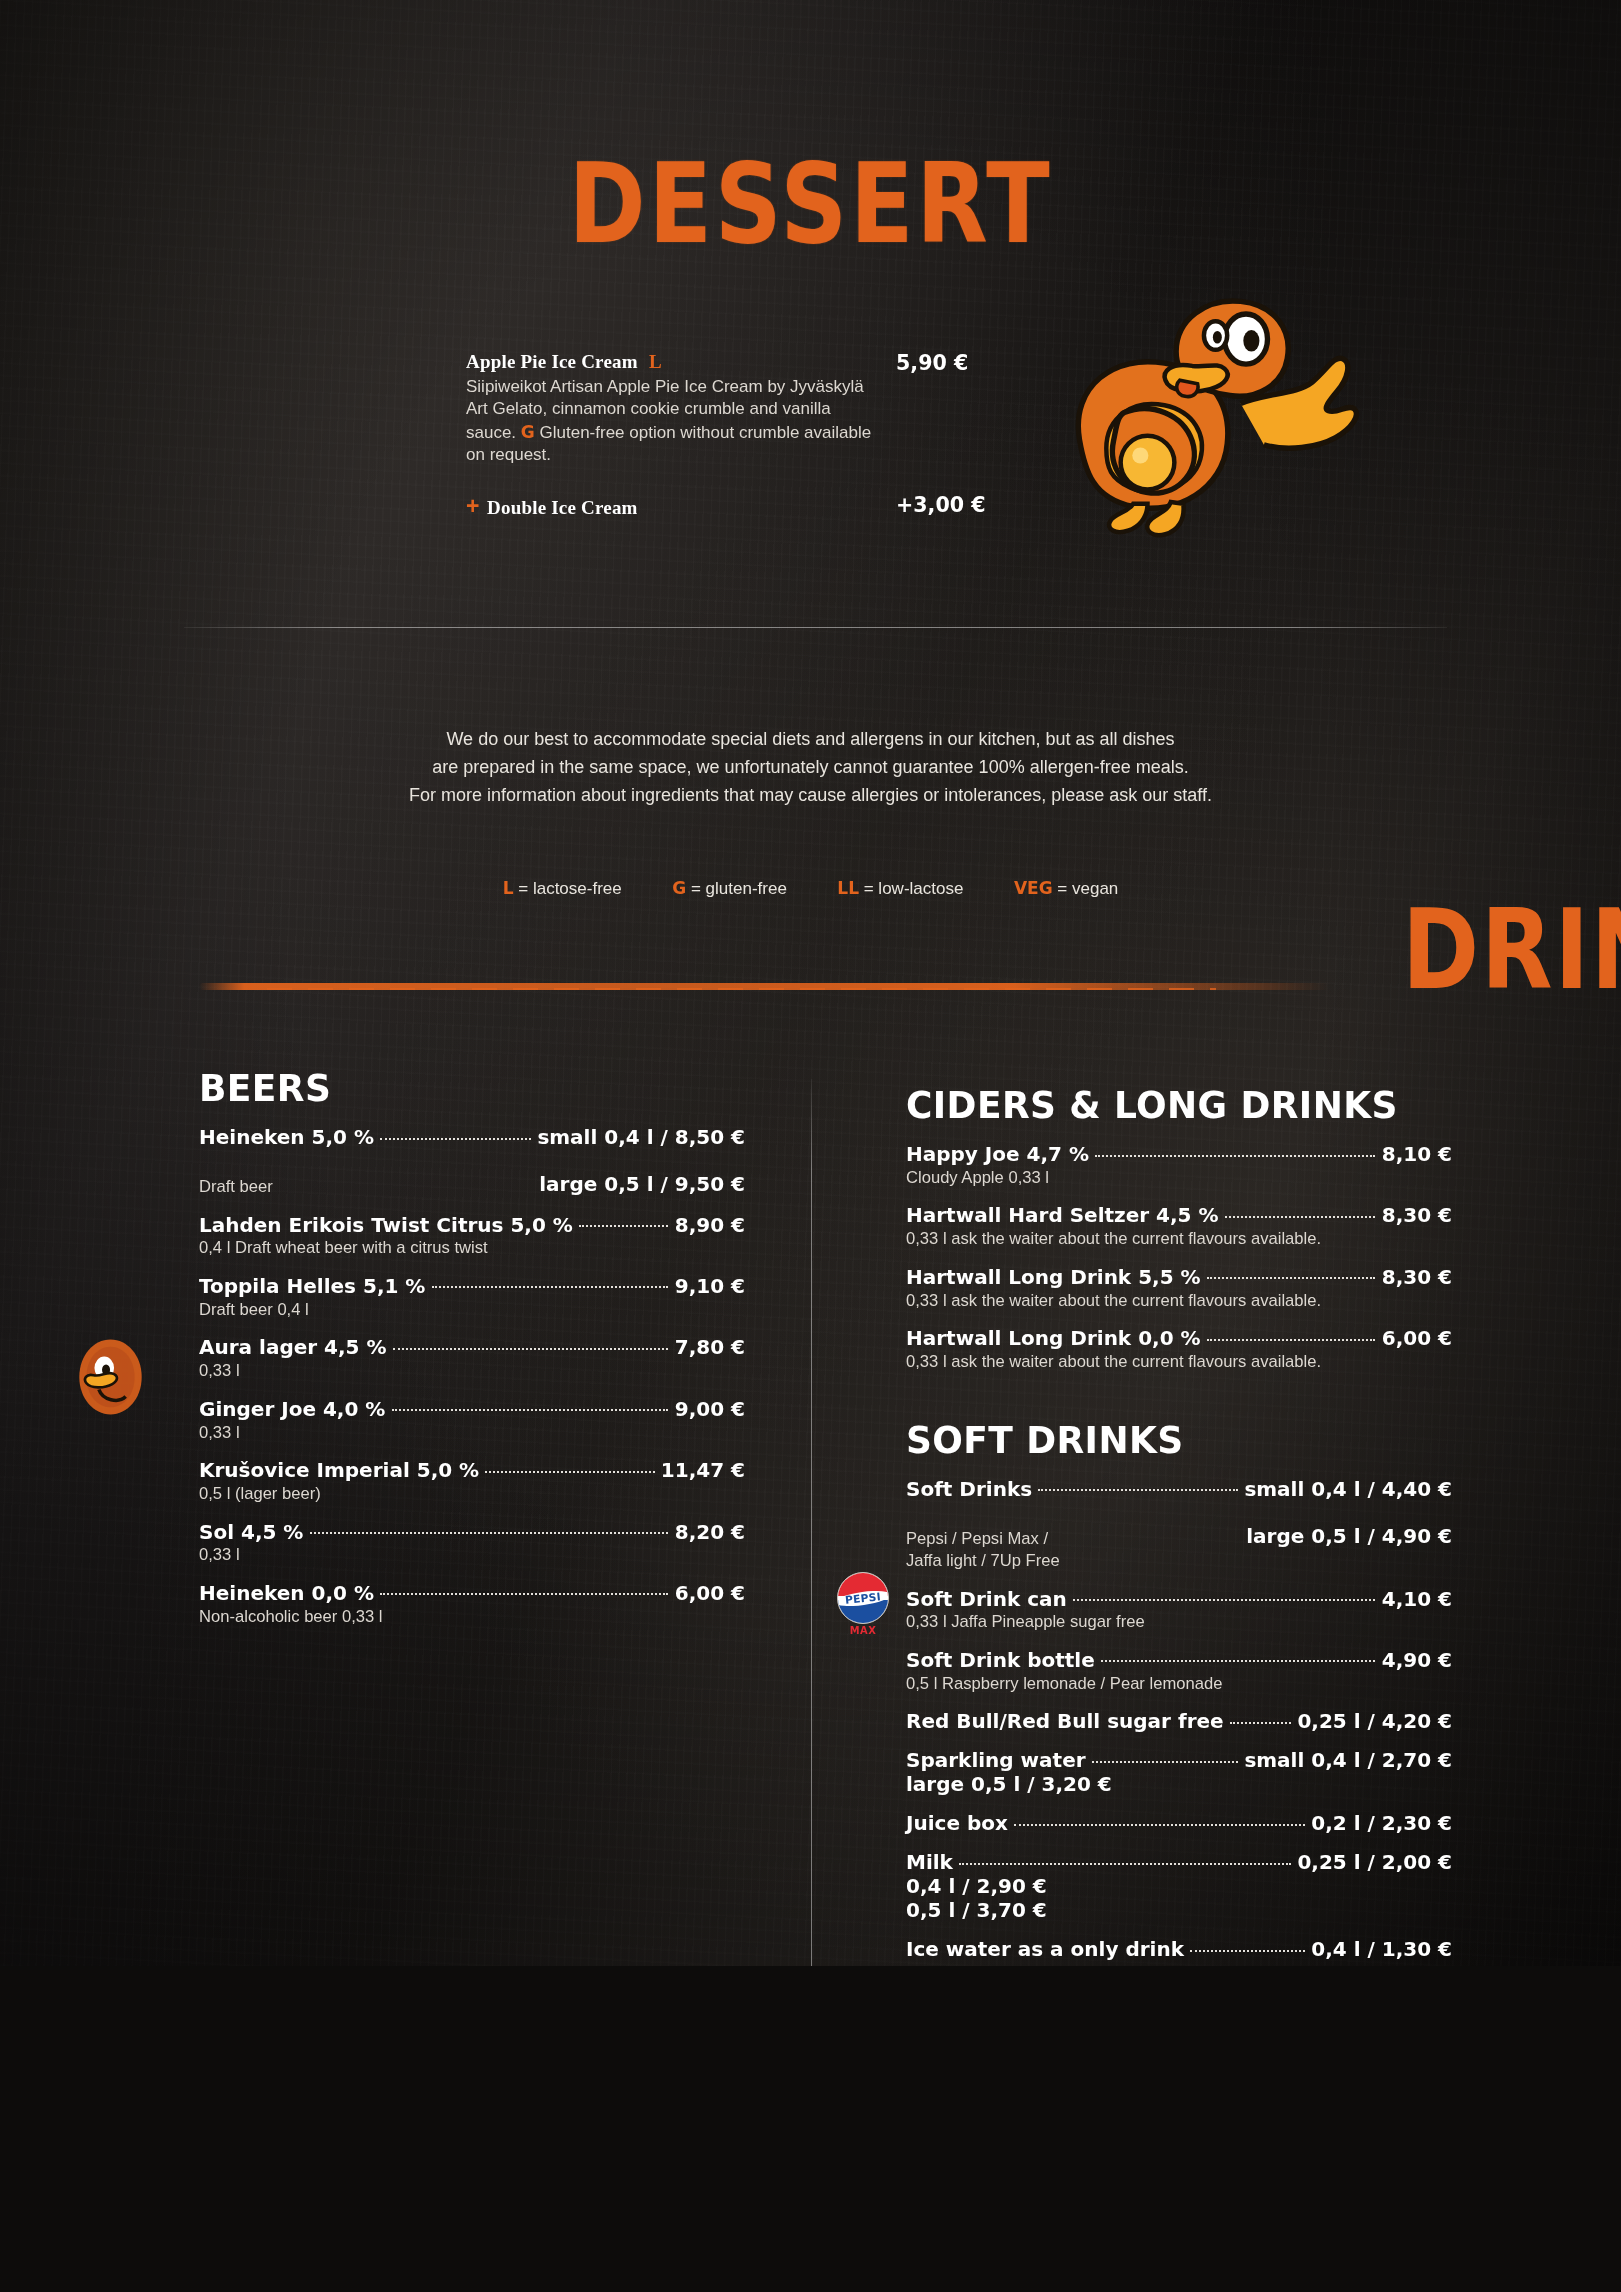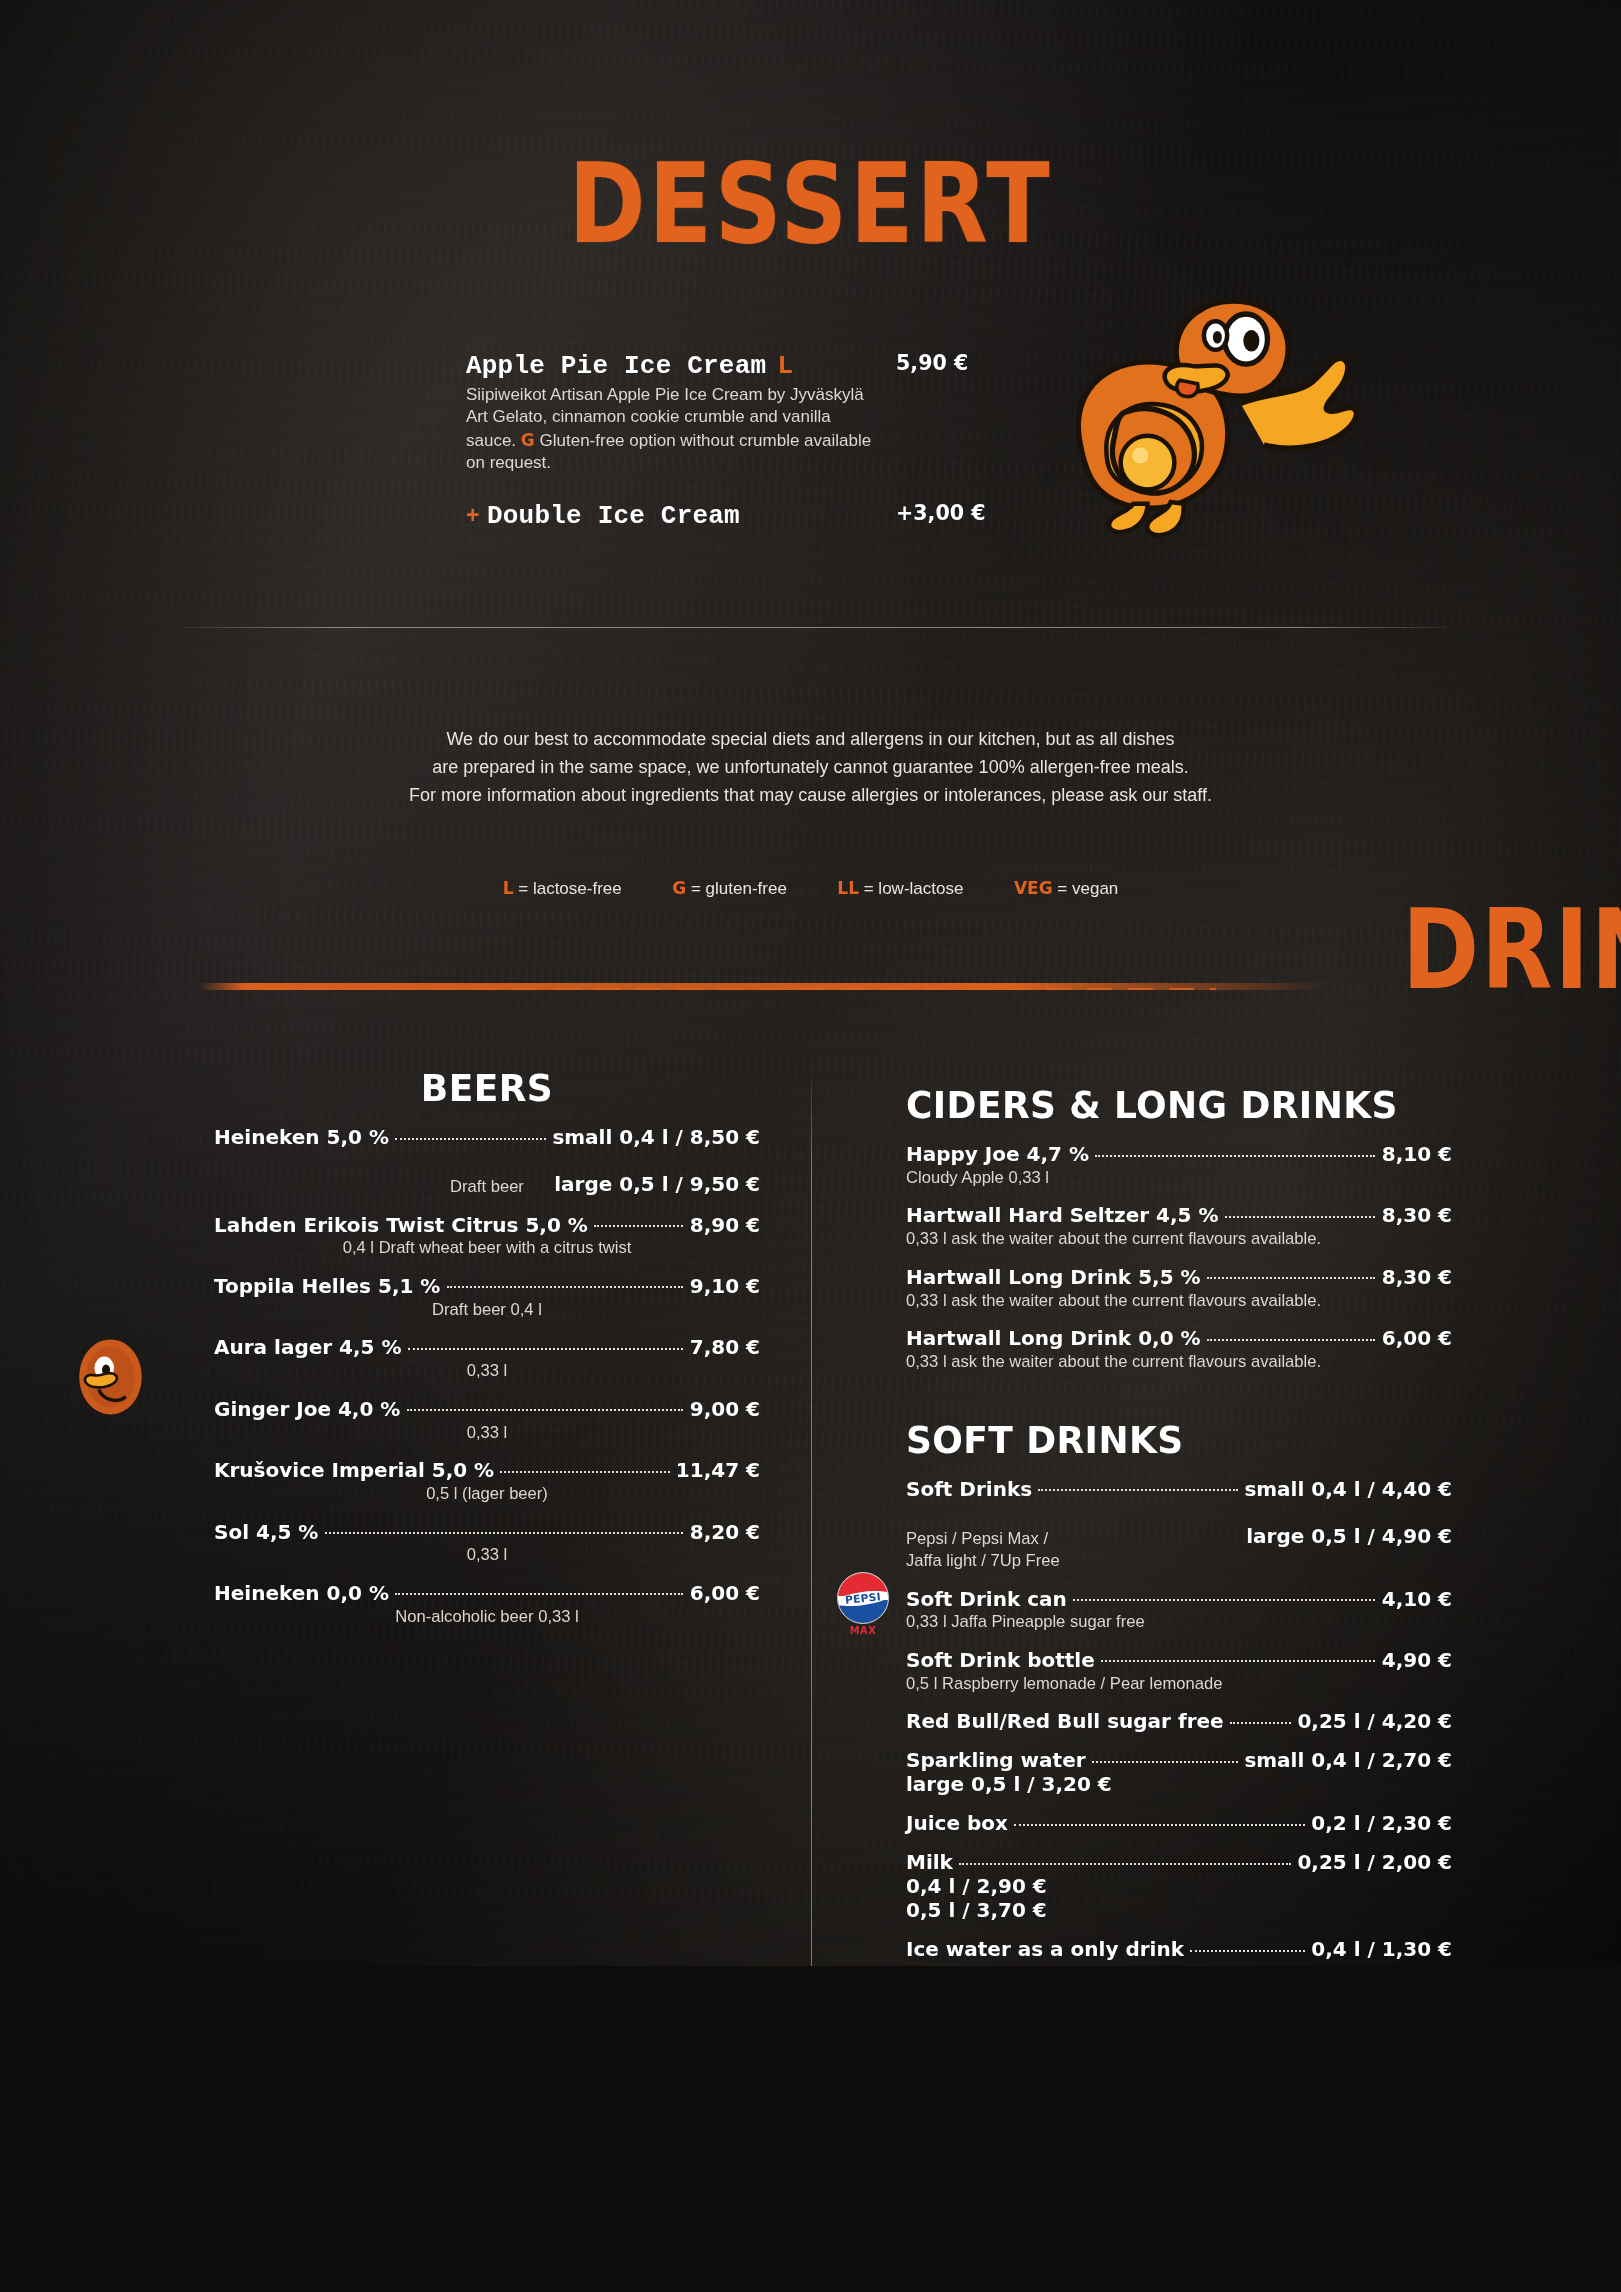--- a/index.html
+++ b/index.html
@@ -55,23 +55,23 @@
 
   
   .dessert-block {
     position: absolute;
     top: 351px;
     left: 466px;
     width: 555px;
   }
   .item-row { position: relative; margin-bottom: 3.6px; }
   .item-name {
-    font-family: Liberation Mono, monospace;
-    font-weight: 700;
-    font-size: 26px;
+    font-family: Liberation Serif, serif;
+    font-weight: 700;
+    font-size: 19px;
     letter-spacing: 0.2px;
     color: #ffffff;
     display: inline-block;
   }
   .tag-o { color: #e2631d; font-weight: 700; }
   .item-price {
     position: absolute;
     left: 430px;
     top: 0;
     font-family: "DejaVu Sans", sans-serif;
@@ -152,21 +152,21 @@
     font-family: "DejaVu Sans", sans-serif;
     font-weight: 700;
     font-size: 93px;
     letter-spacing: 1.8px;
     color: #e2631d;
     white-space: nowrap;
     transform: scaleY(1.18);
   }
 
   
-  .col-left { position: absolute; top: 1068px; left: 214px; width: 546px; text-align: center; }
+  .col-left { position: absolute; top: 1068px; left: 199px; width: 546px; }
   .col-right { position: absolute; top: 1085px; left: 906px; width: 546px; }
   .vline {
     position: absolute;
     top: 1079px; left: 811px;
     width: 0.9px; height: 1133px;
     background: linear-gradient(180deg, rgba(255,255,255,0.05), rgba(255,255,255,0.42) 8%, rgba(255,255,255,0.42) 92%, rgba(255,255,255,0.05));
   }
 
   .sec-title {
     font-family: "DejaVu Sans", sans-serif;

